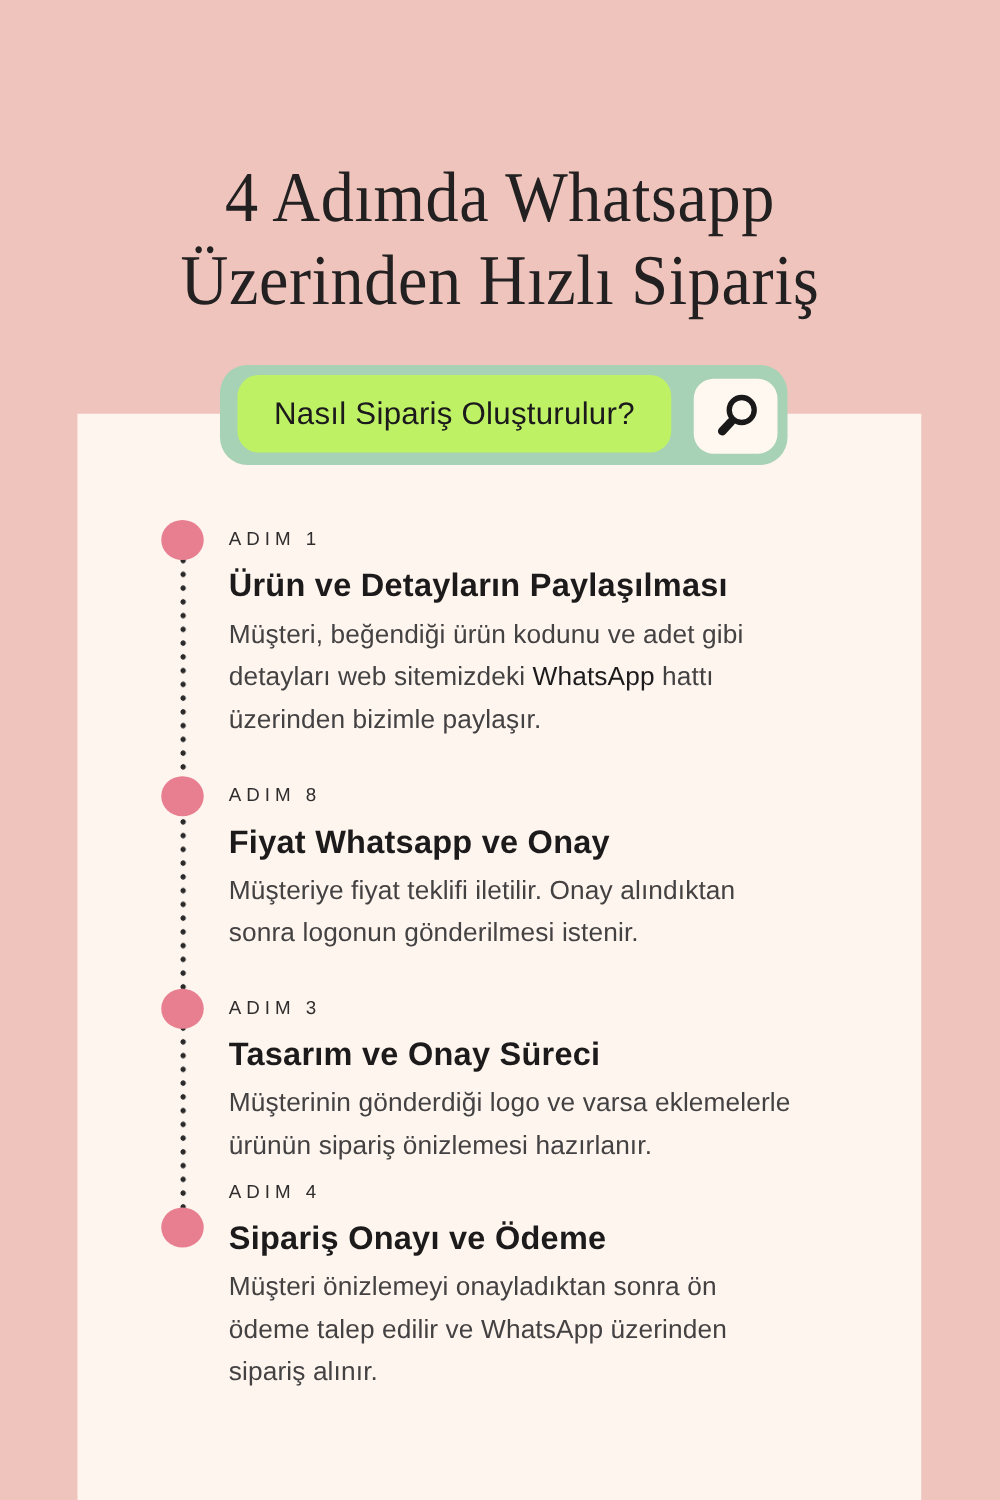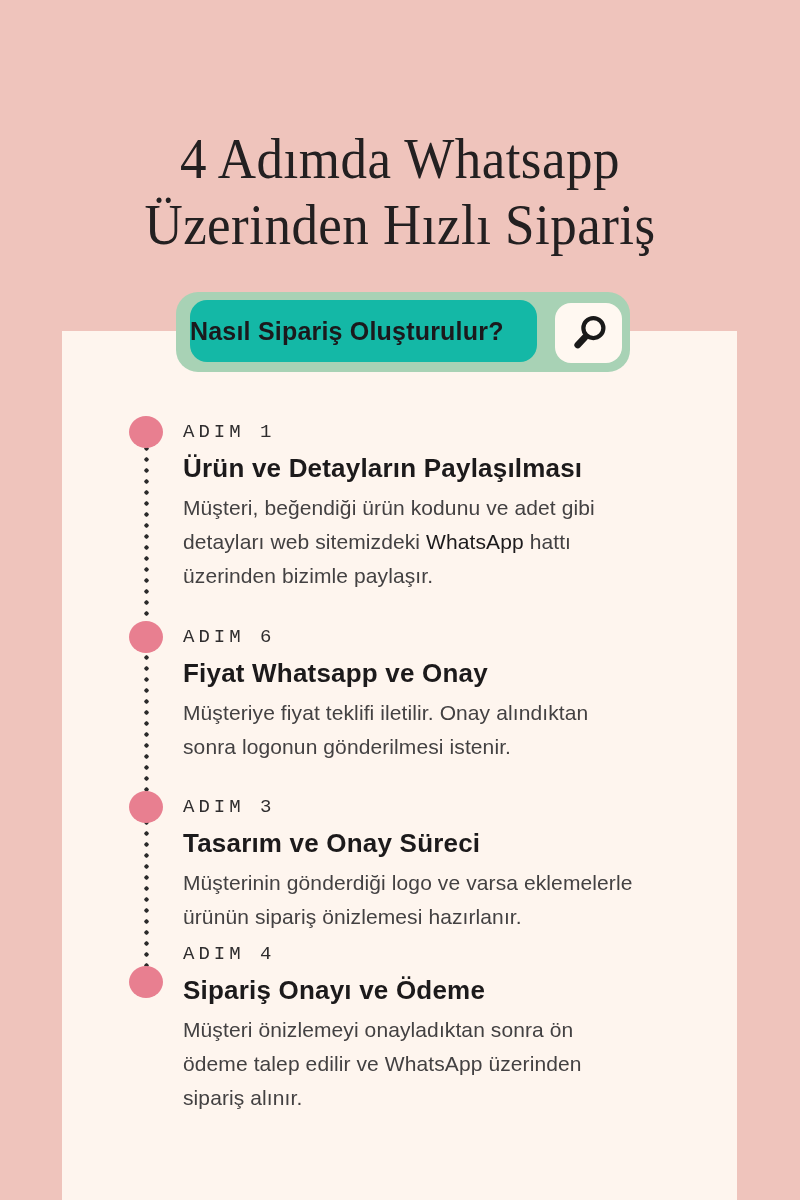--- a/index.html
+++ b/index.html
@@ -19,43 +19,43 @@
   .card{
     position:absolute;left:62px;top:331px;width:675px;height:869px;
     background:#fef5ee;
   }
   .search-bar{
     position:absolute;left:176px;top:292px;width:454px;height:80px;
     background:#a8d2b5;border-radius:22px;
   }
   .search-field{
     position:absolute;left:14px;top:8px;width:347px;height:62px;
-    background:#14b8a6;border-radius:17px;
-    display:flex;align-items:center;
-    font-size:25px;font-weight:700;color:#1b191c;letter-spacing:.2px;
+    background:#bef264;border-radius:17px;
+    display:flex;align-items:center;justify-content:center;
+    font-size:25px;font-weight:400;color:#1b191c;letter-spacing:.2px;
   }
   .search-icon-btn{
     position:absolute;left:379px;top:11px;width:67px;height:60px;
     background:#fff8f1;border-radius:16px;
     display:flex;align-items:center;justify-content:center;
   }
   .timeline-line{
     position:absolute;left:144px;top:432px;width:5px;height:550px;
     background-image:radial-gradient(circle,#2b2a2a 1.9px,rgba(0,0,0,0) 2.4px);
     background-size:5px 11px;background-repeat:repeat-y;background-position:center top;
   }
   .step-dot{
     position:absolute;left:129px;width:34px;height:32px;border-radius:50%;
     background:#e87f90;
   }
   .dot-1{top:416px;} .dot-2{top:621px;} .dot-3{top:791px;} .dot-4{top:966px;}
   .step{position:absolute;left:183px;width:530px;}
   .step-1{top:419px;} .step-2{top:624px;} .step-3{top:794px;} .step-4{top:941px;}
   .step-label{
-    font-size:19px;line-height:26px;letter-spacing:4px;color:#2f2d2e;font-family:Liberation Mono, monospace;
+    font-size:15px;line-height:26px;letter-spacing:4px;color:#2f2d2e;
   }
   .step-heading{
     margin:6px 0 0 0;font-size:26px;line-height:34px;font-weight:700;color:#1c1a1b;
     letter-spacing:.2px;
   }
   .step-body{
     margin:6px 0 0 0;font-size:21px;line-height:34px;color:#434142;
     white-space:pre-line;letter-spacing:.1px;
   }
   .step-body .b{font-weight:400;color:#1c1a1b;}
@@ -91,21 +91,21 @@
 
   <div class="step step-1">
     <div class="step-label">ADIM 1</div>
     <h3 class="step-heading">Ürün ve Detayların Paylaşılması</h3>
     <p class="step-body"><span>Müşteri, beğendiği ürün kodunu ve adet gibi
 detayları web sitemizdeki </span><span class="b">WhatsApp</span><span> hattı
 üzerinden bizimle paylaşır.</span></p>
   </div>
 
   <div class="step step-2">
-    <div class="step-label">ADIM 6</div>
+    <div class="step-label">ADIM 8</div>
     <h3 class="step-heading">Fiyat Whatsapp ve Onay</h3>
     <p class="step-body"><span>Müşteriye fiyat teklifi iletilir. Onay alındıktan
 sonra logonun gönderilmesi istenir.</span></p>
   </div>
 
   <div class="step step-3">
     <div class="step-label">ADIM 3</div>
     <h3 class="step-heading">Tasarım ve Onay Süreci</h3>
     <p class="step-body"><span>Müşterinin gönderdiği logo ve varsa eklemelerle
 ürünün sipariş önizlemesi hazırlanır.</span></p>

